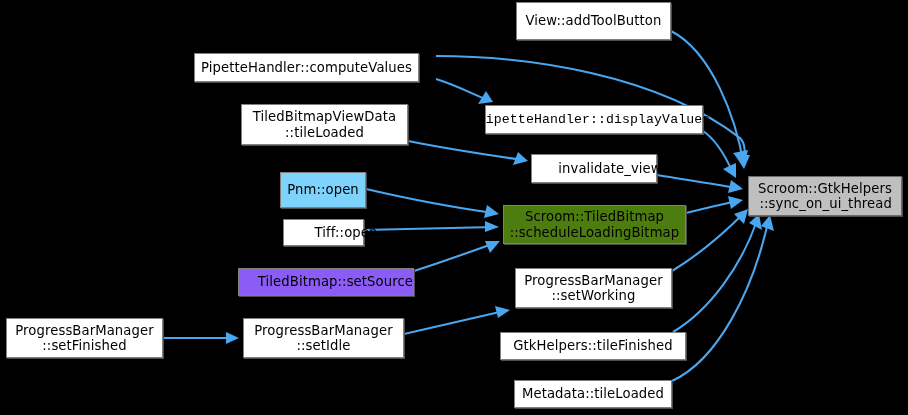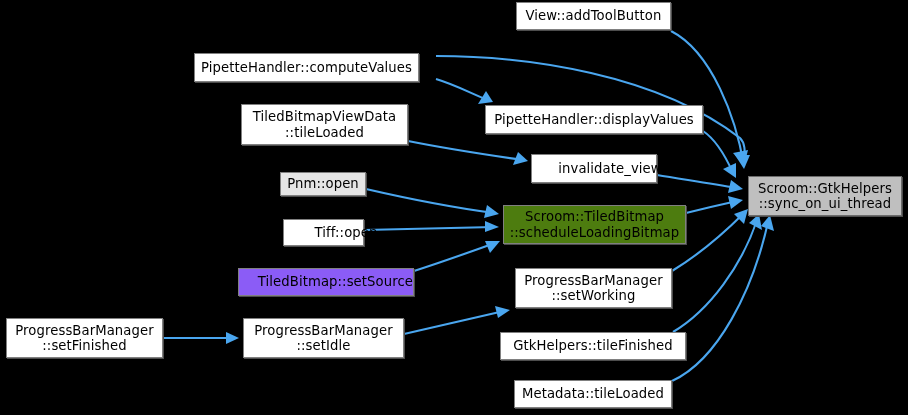--- a/index.html
+++ b/index.html
@@ -35,20 +35,21 @@
     color: #000000;
     font-size: 13.2px;
     line-height: 15.5px;
     letter-spacing: 0.1px;
     white-space: pre;
     z-index: 5;
   }
   .node-box.highlight {
     background: #bfbfbf;
     border-color: #6b6b6b;
+    text-align: right;
   }
   .node-label {
     display: block;
     white-space: pre;
   }
   .edge-path {
     fill: none;
     stroke: #4aa6ef;
     stroke-width: 2.1px;
   }
@@ -119,27 +120,27 @@
         <path class="edge-head" d="M 759,214 L 762,230 L 749,223 Z" fill="#4aa6ef"></path>
       </g>
       <g>
         <path class="edge-path" d="M 672,381 C 718,360 753,290 768,222" stroke="#4aa6ef"></path>
         <path class="edge-head" d="M 770,215 L 774,231 L 761,226 Z" fill="#4aa6ef"></path>
       </g>
     </svg>
   <div id="node-layer">
       <div class="node-box highlight" style="left: 748px; top: 176px; width: 154px; height: 40px; background: rgb(191, 191, 191); color: rgb(0, 0, 0);"><span class="node-label">Scroom::GtkHelpers
 ::sync_on_ui_thread</span></div>
-      <div class="node-box" style="left: 516px; top: 2px; width: 155px; height: 28px; background: rgb(255, 255, 255); border-color: rgb(128, 128, 128); color: rgb(0, 0, 0);"><span class="node-label">View::addToolButton</span></div>
+      <div class="node-box" style="left: 516px; top: 2px; width: 155px; height: 38px; background: rgb(255, 255, 255); border-color: rgb(128, 128, 128); color: rgb(0, 0, 0);"><span class="node-label">View::addToolButton</span></div>
       <div class="node-box" style="left: 194px; top: 53px; width: 225px; height: 29px; background: rgb(255, 255, 255); border-color: rgb(128, 128, 128); color: rgb(0, 0, 0);"><span class="node-label">PipetteHandler::computeValues</span></div>
       <div class="node-box" style="left: 241px; top: 104px; width: 167px; height: 41px; background: rgb(255, 255, 255); border-color: rgb(128, 128, 128); color: rgb(0, 0, 0); text-align: center;"><span class="node-label">TiledBitmapViewData
 ::tileLoaded</span></div>
-      <div class="node-box" style="left: 485px; top: 105px; width: 218px; height: 29px; background: rgb(255, 255, 255); border-color: rgb(128, 128, 128); color: rgb(0, 0, 0);"><span class="node-label">PipetteHandler::displayValues</span></div>
+      <div class="node-box" style="left: 485px; top: 105px; width: 218px; height: 29px; background: rgb(255, 255, 255); border-color: rgb(128, 128, 128); color: rgb(0, 0, 0); font-family: Liberation Mono, monospace;"><span class="node-label">PipetteHandler::displayValues</span></div>
       <div class="node-box" style="left: 531px; top: 154px; width: 126px; height: 29px; background: rgb(255, 255, 255); border-color: rgb(128, 128, 128); color: rgb(0, 0, 0); padding-left: 32px;"><span class="node-label">invalidate_view</span></div>
-      <div class="node-box" style="left: 280px; top: 172px; width: 86px; height: 24px; background: #e5e5e5; border-color: rgb(128, 128, 128); color: rgb(0, 0, 0);"><span class="node-label">Pnm::open</span></div>
+      <div class="node-box" style="left: 280px; top: 172px; width: 86px; height: 36px; background: #7dd3fc; border-color: rgb(128, 128, 128); color: rgb(0, 0, 0);"><span class="node-label">Pnm::open</span></div>
       <div class="node-box" style="left: 283px; top: 219px; width: 81px; height: 27px; background: rgb(255, 255, 255); border-color: rgb(128, 128, 128); color: rgb(0, 0, 0); padding-left: 45px;"><span class="node-label">Tiff::open</span></div>
       <div class="node-box" style="left: 503px; top: 205px; width: 183px; height: 39px; background: #4d7c0f; border-color: rgb(128, 128, 128); color: rgb(0, 0, 0);"><span class="node-label">Scroom::TiledBitmap
 ::scheduleLoadingBitmap</span></div>
       <div class="node-box" style="left: 238px; top: 268px; width: 176px; height: 28px; background: #8b5cf6; border-color: rgb(128, 128, 128); color: rgb(0, 0, 0); justify-content: flex-end;"><span class="node-label">TiledBitmap::setSource</span></div>
       <div class="node-box" style="left: 515px; top: 268px; width: 157px; height: 40px; background: rgb(255, 255, 255); border-color: rgb(128, 128, 128); color: rgb(0, 0, 0);"><span class="node-label">ProgressBarManager
 ::setWorking</span></div>
       <div class="node-box" style="left: 6px; top: 318px; width: 157px; height: 40px; background: rgb(255, 255, 255); border-color: rgb(128, 128, 128); color: rgb(0, 0, 0);"><span class="node-label">ProgressBarManager
 ::setFinished</span></div>
       <div class="node-box" style="left: 243px; top: 318px; width: 161px; height: 40px; background: rgb(255, 255, 255); border-color: rgb(128, 128, 128); color: rgb(0, 0, 0);"><span class="node-label">ProgressBarManager
 ::setIdle</span></div>

